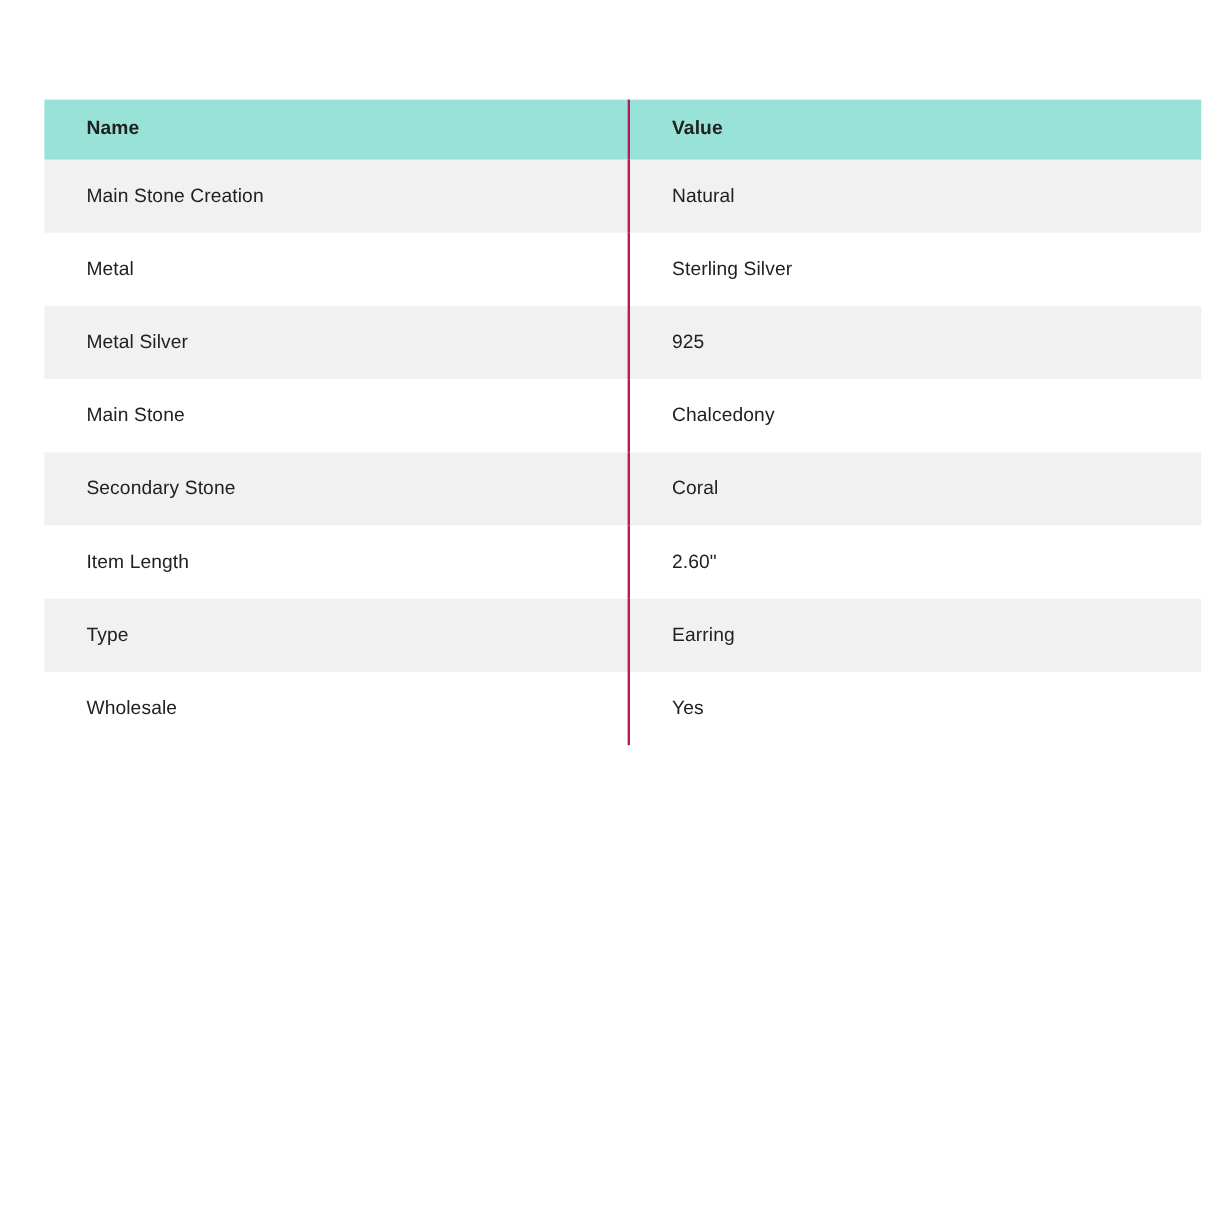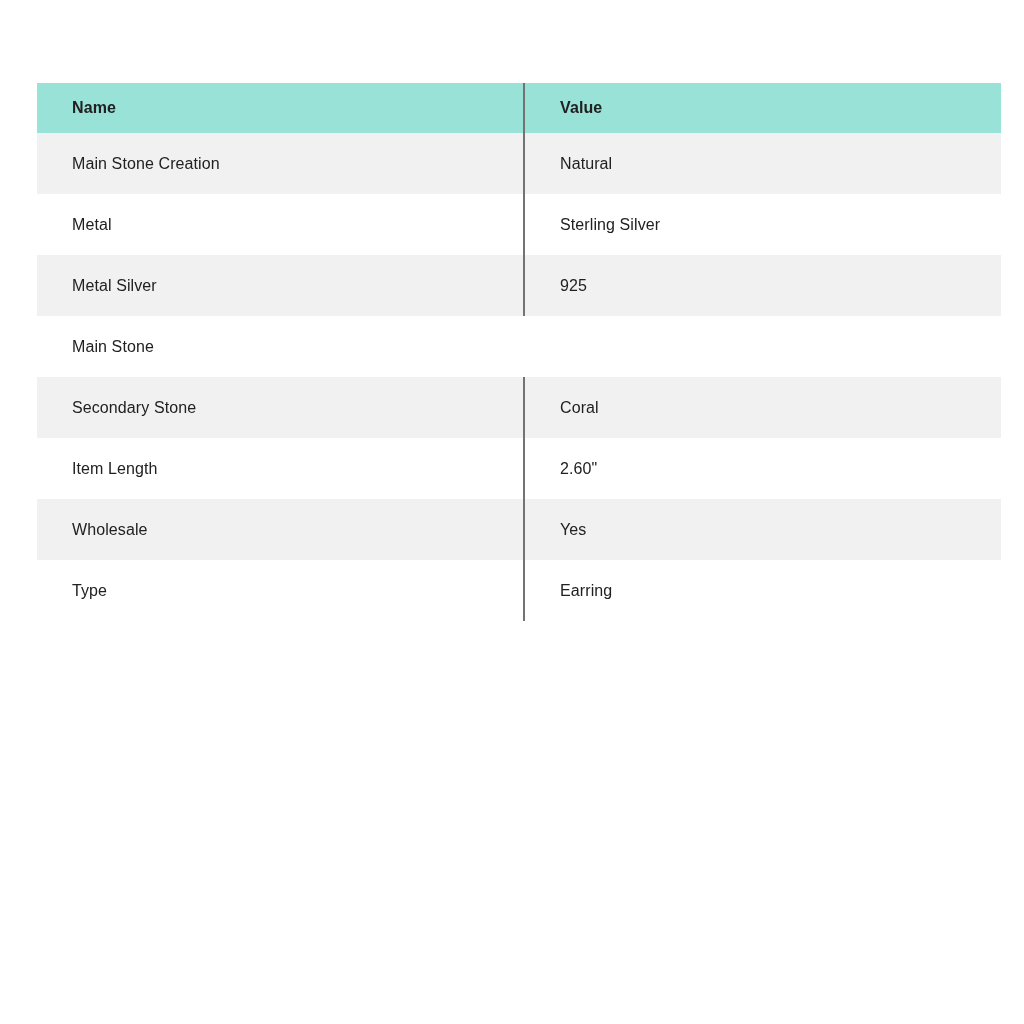--- a/index.html
+++ b/index.html
@@ -42,21 +42,21 @@
     font-size: 16px;
     color: #212121;
     letter-spacing: 0.1px;
   }
   .name-cell {
     width: 486px;
     flex: 0 0 486px;
   }
   .value-cell {
     flex: 1;
-    border-left: 2px solid #737373;
+    border-left: 2px solid #be185d;
   }
 </style>
 </head>
 <body>
 
 <div class="spec-table">
 
   <div class="t-row header-row">
     <div class="t-cell name-cell">Name</div>
     <div class="t-cell value-cell">Value</div>
@@ -72,35 +72,36 @@
     <div class="t-cell value-cell">Sterling Silver</div>
   </div>
 
   <div class="t-row data-row">
     <div class="t-cell name-cell">Metal Silver</div>
     <div class="t-cell value-cell">925</div>
   </div>
 
   <div class="t-row data-row">
     <div class="t-cell name-cell">Main Stone</div>
+    <div class="t-cell value-cell">Chalcedony</div>
   </div>
 
   <div class="t-row data-row">
     <div class="t-cell name-cell">Secondary Stone</div>
     <div class="t-cell value-cell">Coral</div>
   </div>
 
   <div class="t-row data-row">
     <div class="t-cell name-cell">Item Length</div>
     <div class="t-cell value-cell">2.60"</div>
   </div>
 
   <div class="t-row data-row">
-    <div class="t-cell name-cell">Wholesale</div>
-    <div class="t-cell value-cell">Yes</div>
+    <div class="t-cell name-cell">Type</div>
+    <div class="t-cell value-cell">Earring</div>
   </div>
 
   <div class="t-row data-row">
-    <div class="t-cell name-cell">Type</div>
-    <div class="t-cell value-cell">Earring</div>
+    <div class="t-cell name-cell">Wholesale</div>
+    <div class="t-cell value-cell">Yes</div>
   </div>
 
 </div>
 
 </body></html>

